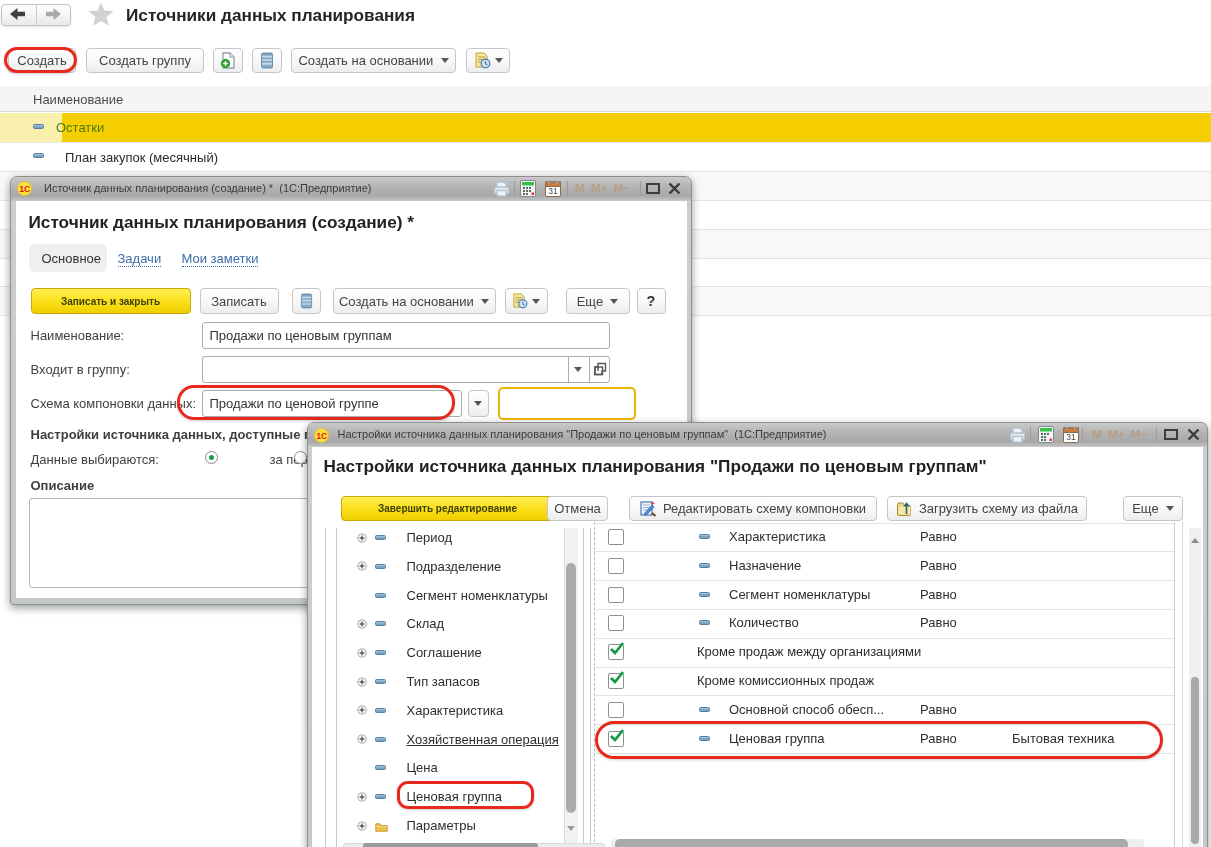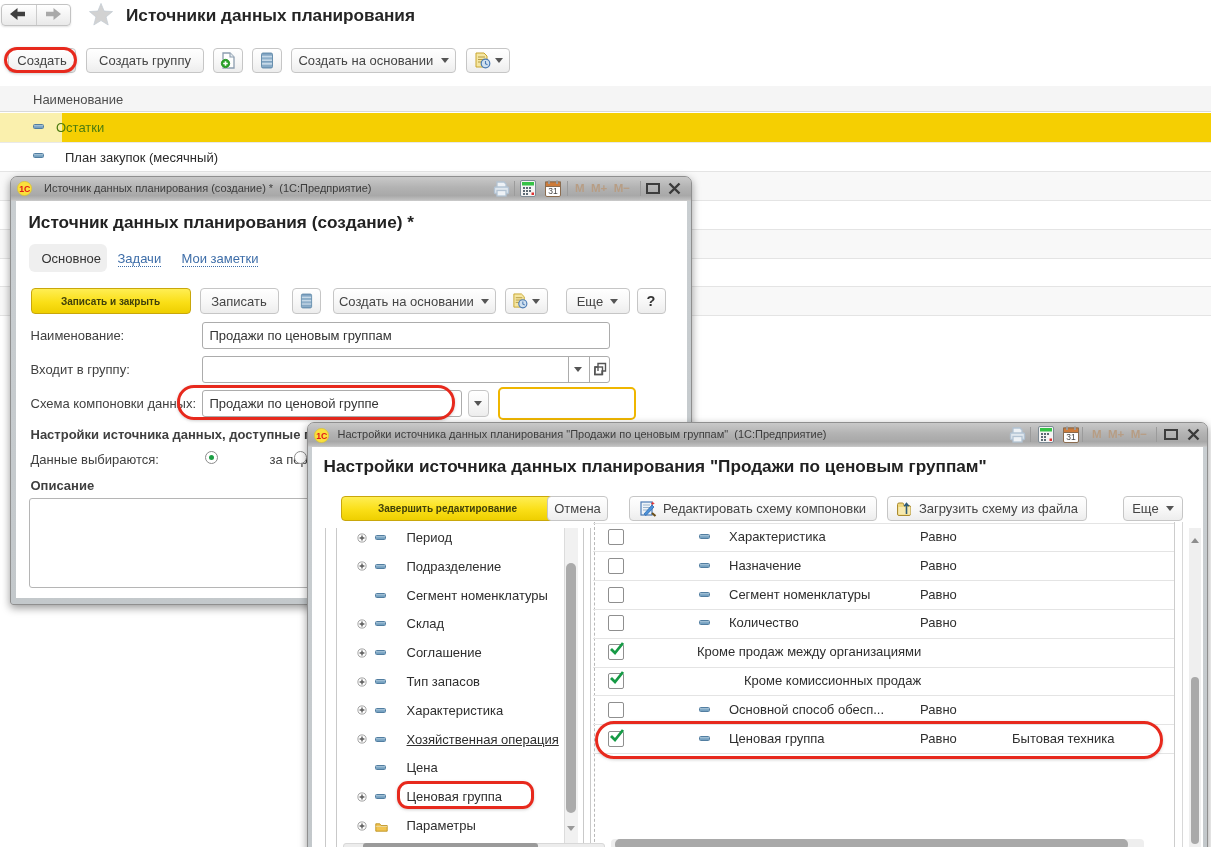--- a/index.html
+++ b/index.html
@@ -391,21 +391,21 @@
 <div class="cb" style="left:296px;top:197.2px;"></div>
 <svg class="abs" style="left:295px;top:193.2px;" width="19" height="19" viewBox="0 0 19 19">
           <path d="M4 9 l4 4 L16 3" fill="none" stroke="#169a45" stroke-width="2.8"></path>
         </svg>
 <div class="treetxt" style="left:385px;top:197.2px;">Кроме продаж между организациями</div>
 <div class="rowline" style="left:281px;top:248.4px;width:581px;"></div>
 <div class="cb" style="left:296px;top:226px;"></div>
 <svg class="abs" style="left:295px;top:222px;" width="19" height="19" viewBox="0 0 19 19">
           <path d="M4 9 l4 4 L16 3" fill="none" stroke="#169a45" stroke-width="2.8"></path>
         </svg>
-<div class="treetxt" style="left:385px;top:226px;margin-left:47px;">Кроме комиссионных продаж</div>
+<div class="treetxt" style="left:385px;top:226px;">Кроме комиссионных продаж</div>
 <div class="rowline" style="left:281px;top:277.2px;width:581px;"></div>
 <div class="cb" style="left:296px;top:254.8px;"></div>
 <div class="dash" style="left:387px;top:259.8px;"></div>
 <div class="treetxt" style="left:417px;top:254.8px;">Основной способ обесп...</div>
 <div class="treetxt" style="left:608px;top:254.8px;">Равно</div>
 <div class="rowline" style="left:281px;top:306px;width:581px;"></div>
 <div class="cb" style="left:296px;top:283.6px;"></div>
 <svg class="abs" style="left:295px;top:279.6px;" width="19" height="19" viewBox="0 0 19 19">
           <path d="M4 9 l4 4 L16 3" fill="none" stroke="#169a45" stroke-width="2.8"></path>
         </svg>

